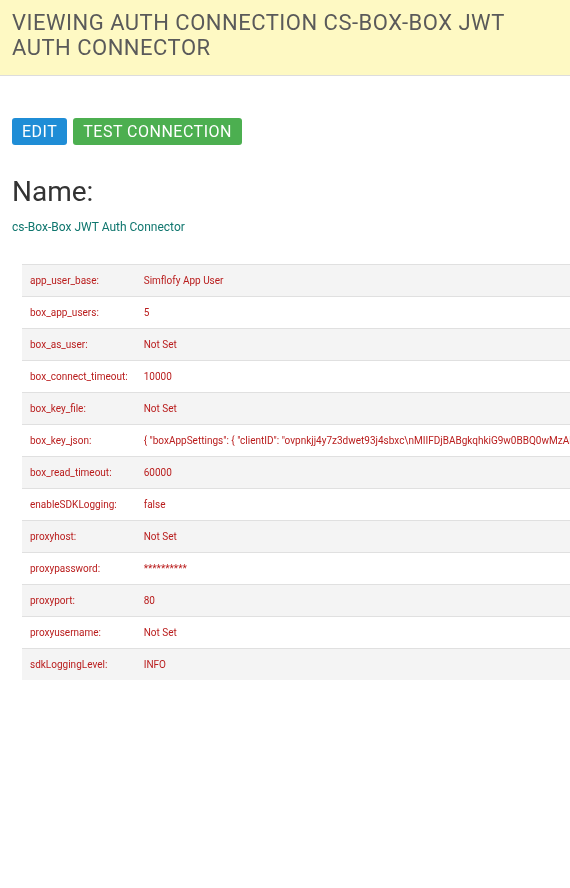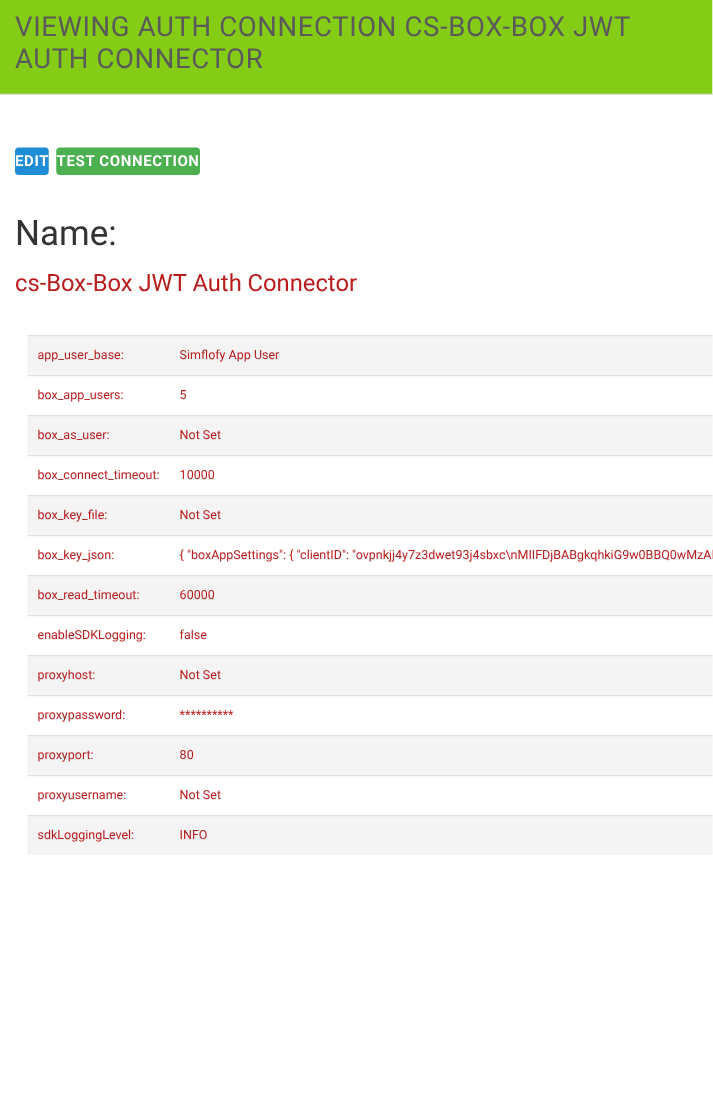--- a/index.html
+++ b/index.html
@@ -7,67 +7,66 @@
       margin: 0;
       padding: 0;
     }
     body {
       font-family: -apple-system, BlinkMacSystemFont, "Segoe UI", Roboto, "Helvetica Neue", Arial, sans-serif;
       background: #ffffff;
       color: #333;
       width: 570px;
     }
     .header-bar {
-      background: #84cc16;
+      background: #fef9c3;
       padding: 10px 12px 14px 12px;
       border-bottom: 1px solid #ddd;
     }
     .page-title {
       font-size: 22px;
       font-weight: 400;
       color: #5a5a5a;
       letter-spacing: 0.5px;
       line-height: 1.15;
     }
     .content {
       padding: 12px;
     }
     .button-row {
       margin-top: 30px;
       margin-bottom: 30px;
     }
     .btn {
       display: inline-block;
-      padding: 4px 0;
-      font-size: 12px;
+      padding: 4px 10px;
+      font-size: 16px;
       color: #ffffff;
       border-radius: 3px;
       border: none;
       cursor: pointer;
       letter-spacing: 0.5px;
       font-family: inherit;
-      font-weight: bold;
     }
     .btn-edit {
       background: #1f8dd6;
     }
     .btn-test {
       background: #4caf50;
       margin-left: 2px;
     }
     .section-heading {
       font-size: 28px;
       font-weight: 400;
       color: #333;
       margin-top: 20px;
       margin-bottom: 12px;
     }
     .section-value {
-      font-size: 19px;
-      color: #b91c1c;
+      font-size: 12px;
+      color: #0f766e;
       margin-bottom: 30px;
     }
     .props-table {
       width: 100%;
       border-collapse: collapse;
       margin-left: 10px;
     }
     .props-table tr {
       border-top: 1px solid #e0e0e0;
     }

